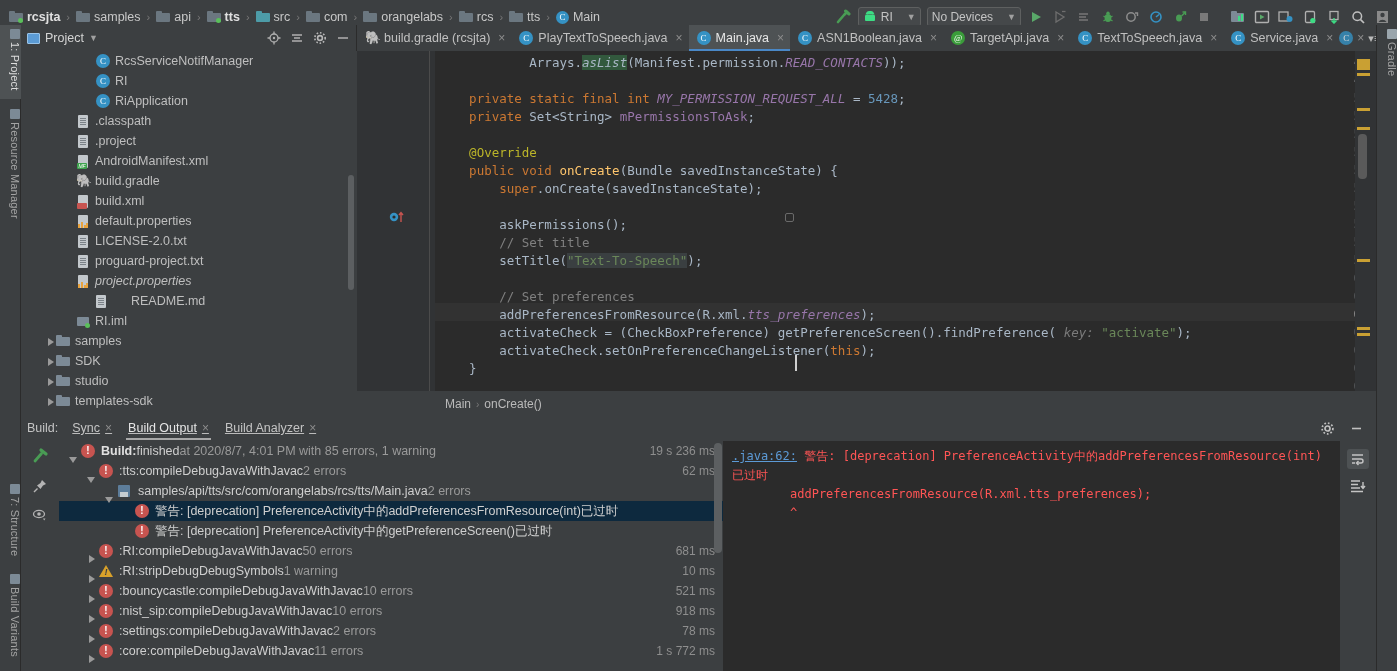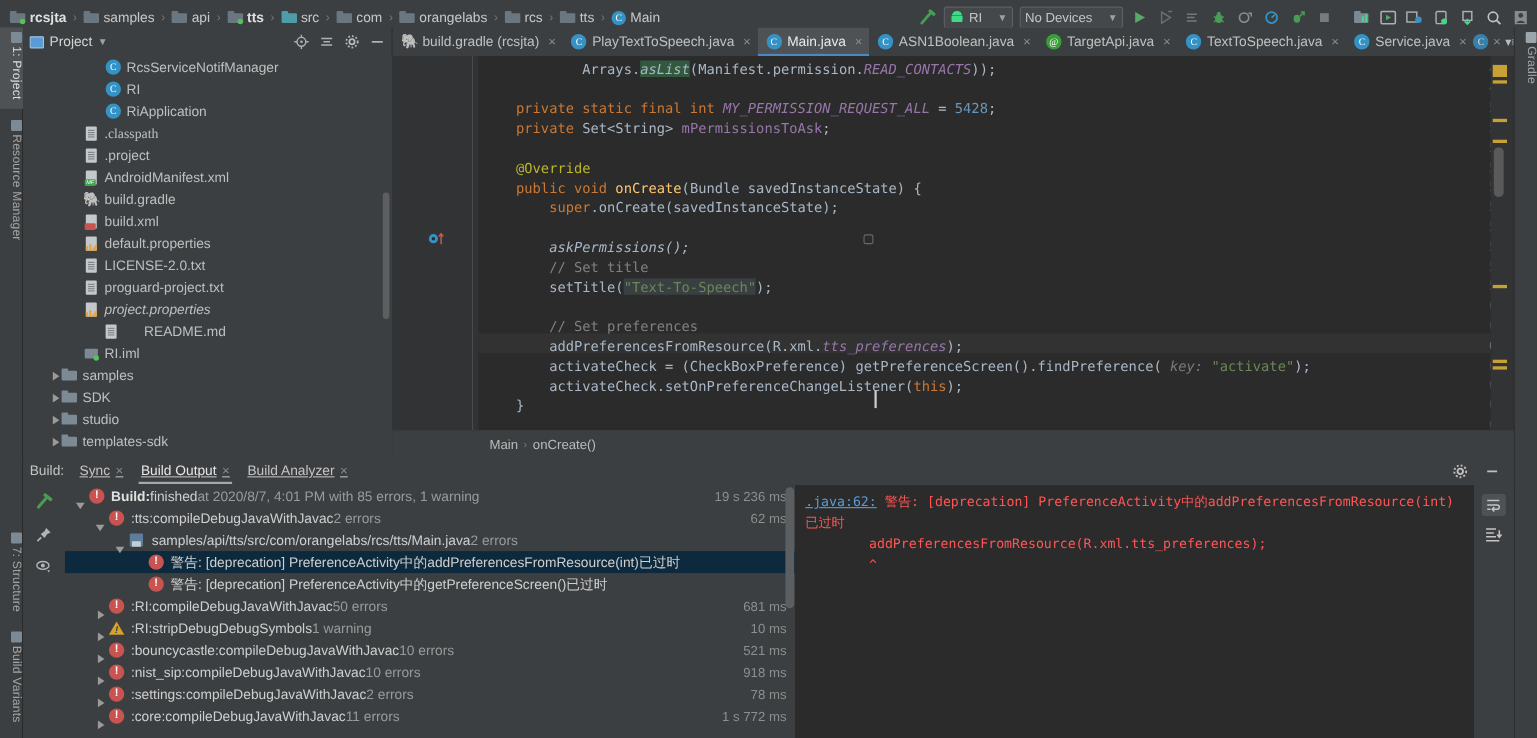--- a/index.html
+++ b/index.html
@@ -10,21 +10,21 @@
     font-size: 12px;
     color: #bbbbbb;
     overflow: hidden;
   }
   #app { position: relative; width: 1397px; height: 671px; }
 
   
   .navbar {
     position: absolute; left: 0; top: 0; width: 1397px; height: 35px;
     background: #3c3f41; display: flex; align-items: center;
-    border-bottom: 3px solid #ef4444;
+    border-bottom: 1px solid #ef4444;
   }
   .crumbs { display: flex; align-items: center; padding-left: 6px; flex: 0 0 auto; }
   .crumb { display: flex; align-items: center; padding: 0 3px; height: 20px; }
   .crumb .lbl { color: #c8c8c8; font-size: 12.5px; margin-left: 4px; white-space: nowrap; }
   .crumb.bold .lbl { font-weight: bold; color: #e0e0e0; }
   .sep { color: #787878; font-size: 11px; padding: 0 3px; }
   .ic { width: 14px; height: 14px; position: relative; display: inline-block; flex: 0 0 auto; }
   .ic.folder::before {
     content: ""; position: absolute; left: 0; top: 3px; width: 14px; height: 9px;
     background: #7c8a96; border-radius: 1px;
@@ -520,21 +520,21 @@
         <div class="trow" style="padding-left: 64px;">
           <span class="arrow"></span>
           <span class="clsic">C</span>
           <span class="name">RI</span>
         </div>
         <div class="trow" style="padding-left: 64px;">
           <span class="arrow"></span>
           <span class="clsic">C</span>
           <span class="name">RiApplication</span>
         </div>
-        <div class="trow" style="padding-left: 44px; font-family: Liberation Serif, serif;">
+        <div class="trow" style="padding-left: 44px;">
           <span class="arrow"></span>
           <span class="fileic txtfile"></span>
           <span class="name">.classpath</span>
         </div>
         <div class="trow" style="padding-left: 44px;">
           <span class="arrow"></span>
           <span class="fileic txtfile"></span>
           <span class="name">.project</span>
         </div>
         <div class="trow" style="padding-left: 44px;">
@@ -697,21 +697,21 @@
     <div id="code-lines" class="code">
         <div class="cl" style="top: 4px;"><span>            Arrays.</span><span class="stc hl">asList</span><span>(Manifest.permission.</span><span class="sfld">READ_CONTACTS</span><span>));</span></div>
         <div class="cl" style="top: 22px;"></div>
         <div class="cl" style="top: 40px;"><span>    </span><span class="kw">private static final int </span><span class="sfld">MY_PERMISSION_REQUEST_ALL </span><span>= </span><span class="num">5428</span><span>;</span></div>
         <div class="cl" style="top: 58px;"><span>    </span><span class="kw">private </span><span>Set&lt;String&gt; </span><span class="fld">mPermissionsToAsk</span><span>;</span></div>
         <div class="cl" style="top: 76px;"></div>
         <div class="cl" style="top: 94px;"><span>    </span><span class="an">@Override</span></div>
         <div class="cl" style="top: 112px;"><span>    </span><span class="kw">public void </span><span class="mth">onCreate</span><span>(Bundle savedInstanceState) {</span></div>
         <div class="cl" style="top: 130px;"><span>        </span><span class="kw">super</span><span>.onCreate(savedInstanceState);</span></div>
         <div class="cl" style="top: 148px;"></div>
-        <div class="cl" style="top: 166px; font-style: italic;"><span>        askPermissions();</span></div>
+        <div class="cl" style="top: 166px;"><span>        askPermissions();</span></div>
         <div class="cl" style="top: 184px;"><span>        </span><span class="cm">// Set title</span></div>
         <div class="cl" style="top: 202px;"><span>        setTitle(</span><span class="st strhl">"Text-To-Speech"</span><span>);</span></div>
         <div class="cl" style="top: 220px;"></div>
         <div class="cl" style="top: 238px;"><span>        </span><span class="cm">// Set preferences</span></div>
         <div class="cl" style="top: 256px;"><span>        addPreferencesFromResource(R.xml.</span><span class="sfld">tts_preferences</span><span>);</span></div>
         <div class="cl" style="top: 274px;"><span>        activateCheck = (CheckBoxPreference) getPreferenceScreen().findPreference(</span><span class="hint"> key:</span><span> </span><span class="st">"activate"</span><span>);</span></div>
         <div class="cl" style="top: 292px;"><span>        activateCheck.setOnPreferenceChangeListener(</span><span class="kw">this</span><span>);</span></div>
         <div class="cl" style="top: 310px;"><span>    }</span></div>
         <div class="cl" style="top: 328px;"></div>
       </div>

